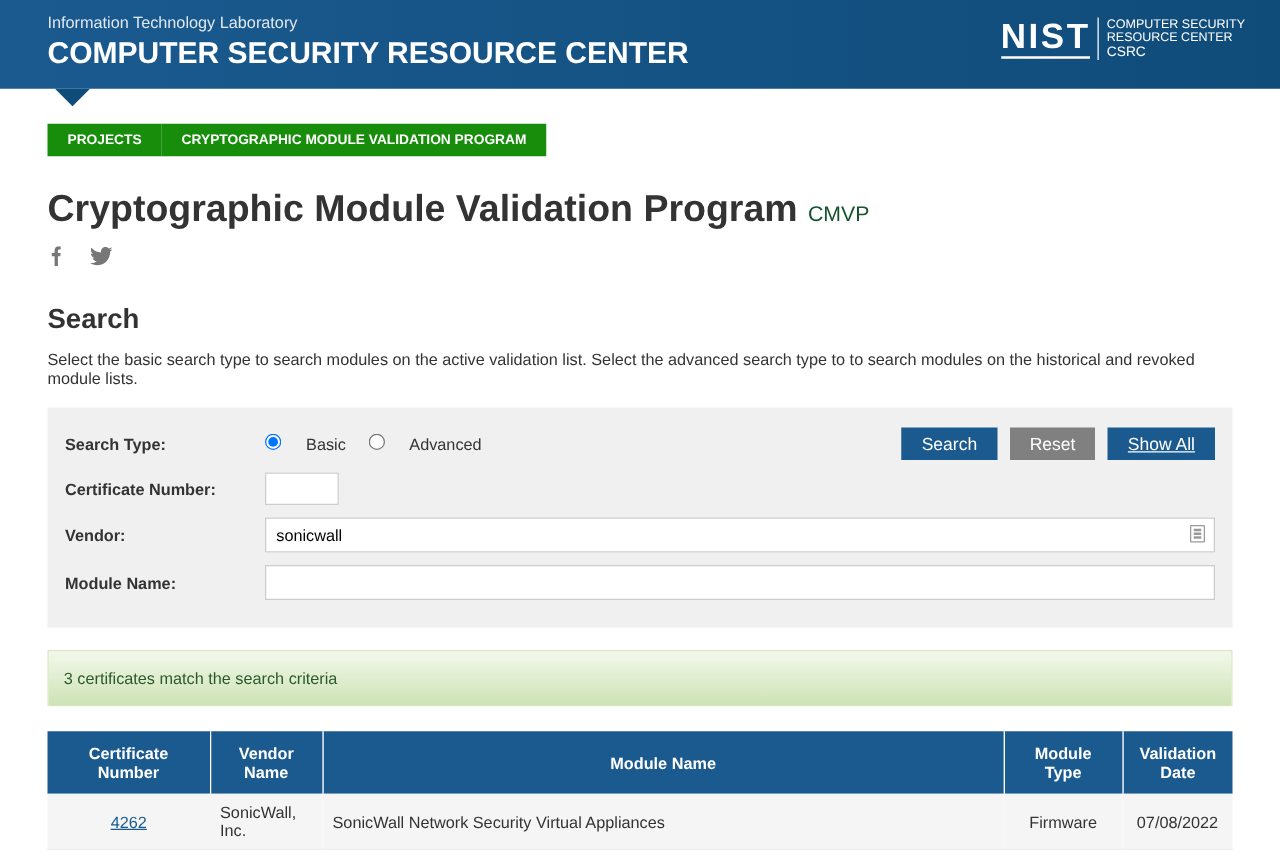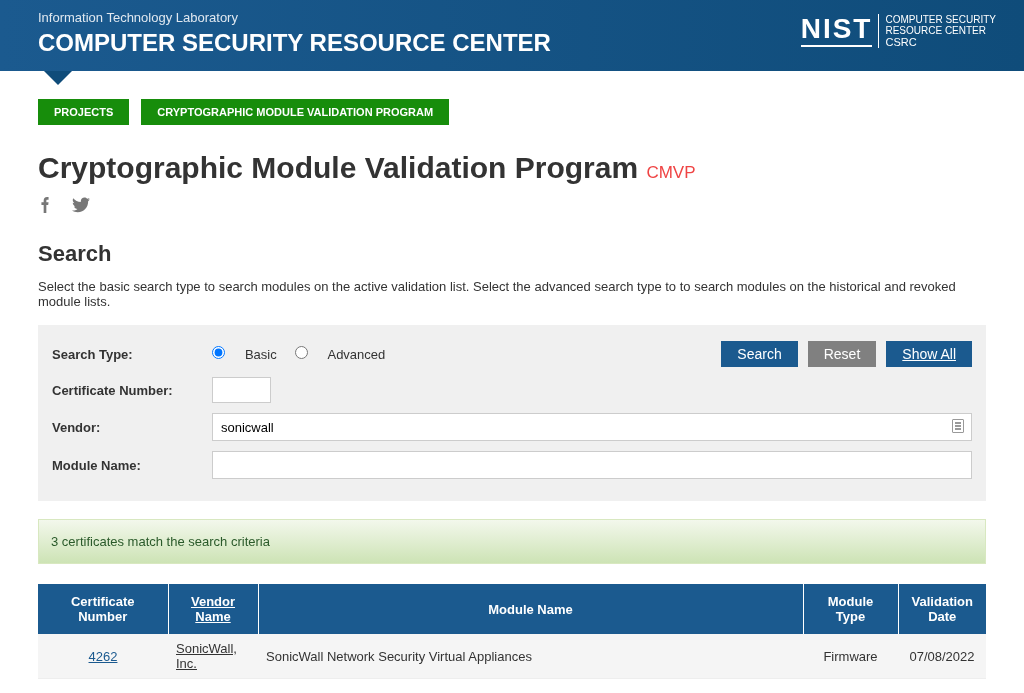--- a/index.html
+++ b/index.html
@@ -9,25 +9,25 @@
 .lab-label { color: #e0e8f0; font-size: 13px; font-weight: 400; margin-bottom: 4px; }
 .site-title { color: #fff; font-size: 24px; font-weight: 700; }
 .tab-arrow { position: absolute; left: 44px; bottom: -14px; width: 0; height: 0; border-left: 14px solid transparent; border-right: 14px solid transparent; border-top: 14px solid #0f4c7a; }
 .nist-block { position: absolute; right: 28px; top: 14px; display: flex; align-items: center; gap: 6px; color: #fff; }
 .nist-text { font-size: 28px; font-weight: 900; letter-spacing: 2px; border-bottom: 2px solid #fff; line-height: 1; padding-bottom: 2px; }
 .nist-side { border-left: 1px solid #fff; padding-left: 6px; font-size: 10px; line-height: 1.1; }
 .nist-csrc { font-size: 11px; }
 
 .container { padding: 28px 38px 10px 38px; }
 
-.breadcrumbs { display: flex; gap: 12px; margin-bottom: 26px; }
+.breadcrumbs { display: flex; margin-bottom: 26px; }
 .bc-item { background: #178d0b; color: #fff; font-size: 11px; font-weight: 600; padding: 7px 16px; cursor: pointer; }
 
 .page-title { font-size: 30px; font-weight: 700; color: #333; margin-bottom: 12px; }
-.page-title .sub { font-size: 17px; font-weight: 400; color: #ef4444; }
+.page-title .sub { font-size: 17px; font-weight: 400; color: #14532d; }
 
 .share { display: flex; gap: 20px; color: #666; margin-bottom: 24px; }
 .share-icon { cursor: pointer; font-size: 16px; }
 
 .section-h { font-size: 22px; font-weight: 700; margin-bottom: 12px; }
 .desc { font-size: 13px; color: #333; margin-bottom: 16px; }
 
 .form-box { background: #f0f0f0; padding: 16px 14px 22px 14px; margin-top: 10px; }
 .form-row { display: flex; align-items: center; margin-bottom: 10px; }
 .form-label { width: 160px; font-weight: 700; font-size: 13px; }
@@ -46,21 +46,21 @@
 
 .result-banner { margin-top: 18px; padding: 14px 12px; background: linear-gradient(#f3f8ec, #cde3b5); border: 1px solid #d8e8c0; font-size: 13px; color: #2a5a2a; }
 
 .table { width: 100%; border-collapse: collapse; margin-top: 20px; font-size: 13px; }
 .table th { background: #1b5a8f; color: #fff; font-weight: 700; padding: 10px 8px; text-align: center; border-right: 1px solid #fff; }
 .table th:last-child { border-right: none; }
 .table td { padding: 7px 8px; border-bottom: 1px solid #eee; }
 .table tbody tr:nth-child(odd) { background: #f5f5f5; }
 .table tbody tr:nth-child(even) { background: #fff; }
 .col-cert { width: 130px; text-align: center; }
-.col-vendor { width: 90px; text-decoration: underline; }
+.col-vendor { width: 90px; }
 .col-module { }
 .col-type { width: 95px; text-align: center; }
 .col-date { width: 88px; text-align: center; }
 .cert-link { color: #1b5a8f; text-decoration: underline; cursor: pointer; }
 </style>
 </head>
 <body>
 
 <div class="header">
   <div class="lab-label">Information Technology Laboratory</div>

